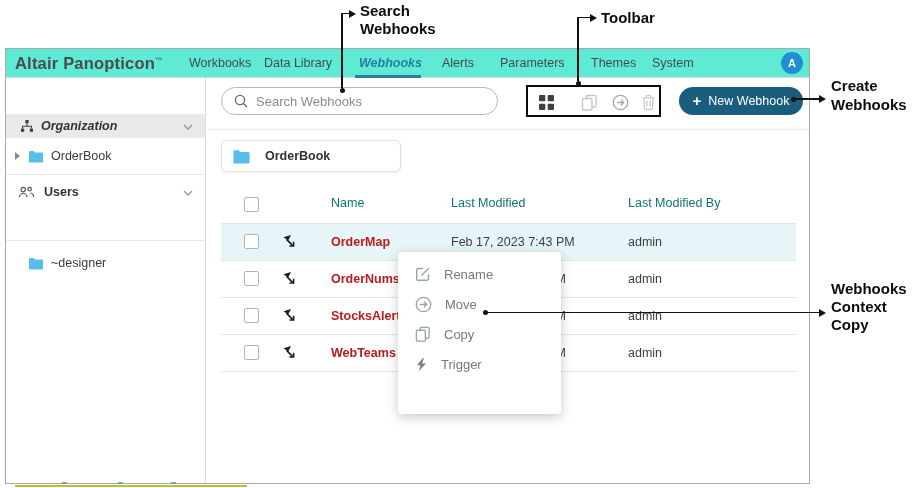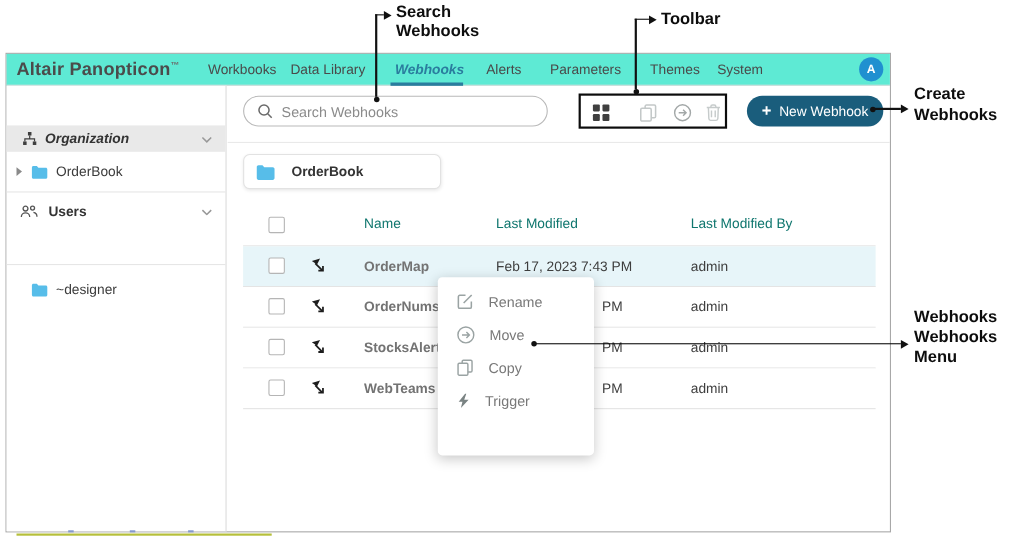--- a/index.html
+++ b/index.html
@@ -49,30 +49,30 @@
   .folder-chip { position:absolute; left:215px; top:91px; width:180px; height:32px; background:#fff; border:1px solid #e2e2e2;
     border-radius:6px; box-shadow:0 1px 3px rgba(0,0,0,.08); display:flex; align-items:center; padding-left:10px; gap:14px; cursor:pointer; }
   .folder-chip .lbl { font-size:12.5px; font-weight:bold; color:#333; }
   
   .thead { position:absolute; left:215px; top:145px; width:575px; height:24px; }
   .thead .col { position:absolute; top:2px; font-size:12.5px; font-weight:normal; color:#0f766e; white-space:nowrap;text-align:right; }
   .rows { position:absolute; left:215px; top:174px; width:575px; border-top:1px solid #e4e4e4; }
   .trow { position:relative; height:37px; border-bottom:1px solid #e4e4e4; background:#fff; cursor:pointer; }
   .trow.selected { background:#e7f5f9; }
   .cell { position:absolute; top:11px; font-size:12.5px; color:#3e3e3e; white-space:nowrap; }
-  .cell.name { left:110px; font-weight:bold; color:#737373; }
+  .cell.name { left:110px; font-weight:bold; color:#b91c1c; }
   .cell.date { left:230px; width:115px; }
   .cell.date.pm { text-align:right; }
   .cell.by { left:407px; }
   .checkbox { position:absolute; left:23px; width:15px; height:15px; border:1.5px solid #b5b5b5; border-radius:2px; background:#fff; cursor:pointer; }
   .thead .checkbox { top:3px; }
   .trow .checkbox { top:10px; }
   .row-icon { position:absolute; left:61px; top:10px; }
   
-  .ctx-menu { position:absolute; left:398px; top:252px; width:142px; height:162px; background:#fff; border-radius:4px;
+  .ctx-menu { position:absolute; left:398px; top:252px; width:163px; height:162px; background:#fff; border-radius:4px;
     box-shadow:0 3px 12px rgba(0,0,0,.22); padding-top:7px; z-index:20; }
   .ctx-item { height:30px; display:flex; align-items:center; padding-left:17px; gap:13px; cursor:pointer; }
   .ctx-item .lbl { font-size:13px; color:#787878; }
   
   .ann-text { position:absolute; font-size:15px; line-height:18px; font-weight:bold; color:#0d0d0d; z-index:40; }
   .ann-vline { position:absolute; width:1.4px; background:#111; z-index:30; }
   .ann-hline { position:absolute; height:1.4px; background:#111; z-index:30; }
   .ann-dot { position:absolute; width:5px; height:5px; border-radius:50%; background:#111; z-index:31; }
   .ann-head { position:absolute; width:0; height:0; border-top:4px solid transparent; border-bottom:4px solid transparent; border-left:7px solid #111; z-index:31; }
   
@@ -323,21 +323,21 @@
   <div class="ann-vline" style="left:577.3px;top:17px;height:64px"></div>
   <div class="ann-hline" style="left:577.3px;top:17px;width:13px"></div>
   <div class="ann-head" style="left:590px;top:13.7px"></div>
   <div class="ann-dot" style="left:575.5px;top:80.5px"></div>
 
   <div class="ann-text" style="left:831px;top:76px;width:84px;line-height:19px">Create Webhooks</div>
   <div class="ann-hline" style="left:793px;top:98.3px;width:26px"></div>
   <div class="ann-head" style="left:819px;top:95px"></div>
   <div class="ann-dot" style="left:790.5px;top:96.5px"></div>
 
-  <div class="ann-text" style="left:831px;top:280px;width:86px">Webhooks Webhooks Menu</div>
+  <div class="ann-text" style="left:831px;top:280px;width:86px">Webhooks Context Copy</div>
   <div class="ann-hline" style="left:485px;top:311.8px;width:334px"></div>
   <div class="ann-head" style="left:819px;top:308.5px"></div>
   <div class="ann-dot" style="left:482.5px;top:310px"></div>
 
   <div class="artifact-bar"></div>
   <div class="speck" style="left:62px"></div>
   <div class="speck" style="left:118px"></div>
   <div class="speck" style="left:171px"></div>
 
 </div>

